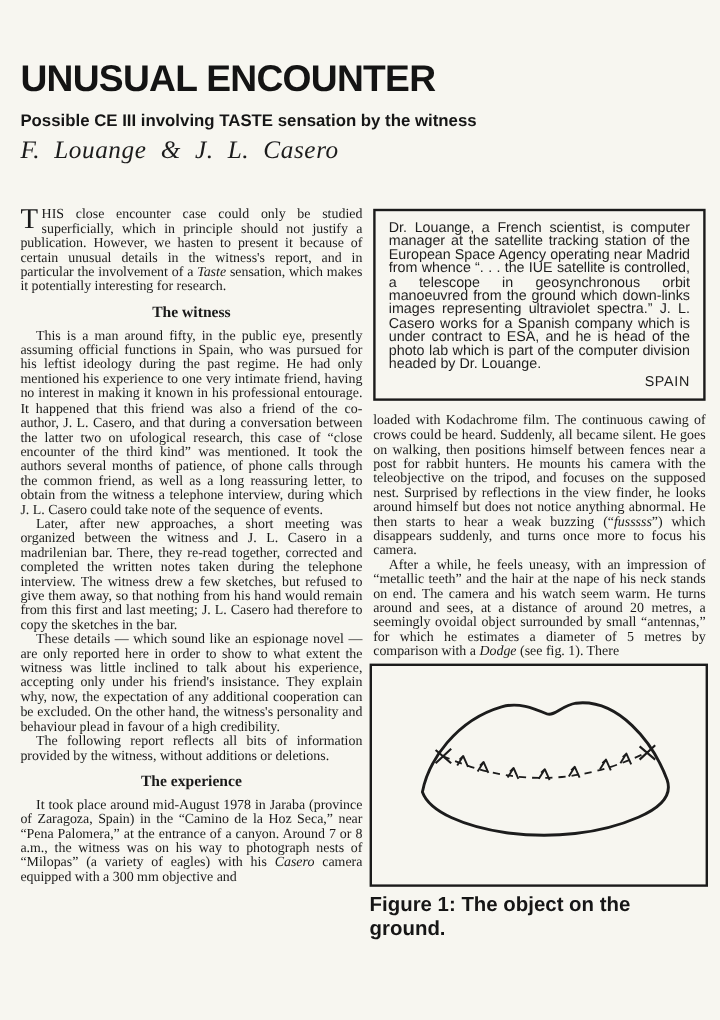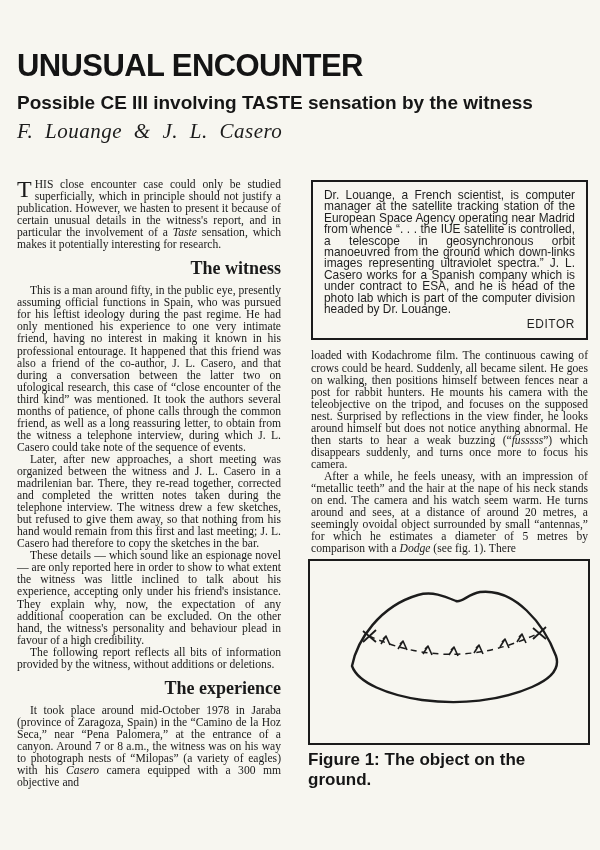--- a/index.html
+++ b/index.html
@@ -18,44 +18,44 @@
     font-weight:bold;
     font-size:31px;
     line-height:35px;
     letter-spacing:-0.6px;
     color:#141414;
     margin:0;
   }
   .subtitle {
     font-family:"Liberation Sans", sans-serif;
     font-weight:bold;
-    font-size:19px;
+    font-size:14px;
     margin:9px 0 0 0;
     color:#161616;
   }
   .authors {
     font-style:italic;
     font-size:21px;
     letter-spacing:0.5px;
     word-spacing:6px;
     margin-top:5px;
     color:#1c1c1c;
   }
 
   
   .columns { display:flex; gap:9px; margin-top:31px; }
   .col-left  { width:285px; padding-top:4px; }
-  .col-right { width:277px;margin-left:21px; }
+  .col-right { width:277px; }
 
   p { margin:0; text-align:justify; font-size:11.6px; line-height:12.05px; }
   p.indent { text-indent:13px; }
   i { font-style:italic; }
 
   h3.sec {
-    font-size:18px; font-weight:bold; text-align:right;
+    font-size:13px; font-weight:bold; text-align:center;
     margin:7px 0 6px 0;
   }
 
   .dropcap {
     float:left;
     font-size:24px;
     line-height:19px;
     padding:1px 3px 0 0;
   }
 
@@ -117,28 +117,28 @@
 
       <h3 class="sec">The witness</h3>
 
       <p class="indent">This is a man around fifty, in the public eye, presently assuming official functions in Spain, who was pursued for his leftist ideology during the past regime. He had only mentioned his experience to one very intimate friend, having no interest in making it known in his professional entourage. It happened that this friend was also a friend of the co-author, J. L. Casero, and that during a conversation between the latter two on ufological research, this case of “close encounter of the third kind” was mentioned. It took the authors several months of patience, of phone calls through the common friend, as well as a long reassuring letter, to obtain from the witness a telephone interview, during which J. L. Casero could take note of the sequence of events.</p>
       <p class="indent">Later, after new approaches, a short meeting was organized between the witness and J. L. Casero in a madrilenian bar. There, they re-read together, corrected and completed the written notes taken during the telephone interview. The witness drew a few sketches, but refused to give them away, so that nothing from his hand would remain from this first and last meeting; J. L. Casero had therefore to copy the sketches in the bar.</p>
       <p class="indent">These details — which sound like an espionage novel — are only reported here in order to show to what extent the witness was little inclined to talk about his experience, accepting only under his friend's insistance. They explain why, now, the expectation of any additional cooperation can be excluded. On the other hand, the witness's personality and behaviour plead in favour of a high credibility.</p>
       <p class="indent">The following report reflects all bits of information provided by the witness, without additions or deletions.</p>
 
       <h3 class="sec">The experience</h3>
 
-      <p class="indent"><span>It took place around mid-October 1978 in Jaraba (province of Zaragoza, Spain) in the “Camino de la Hoz Seca,” near “Pena Palomera,” at the entrance of a canyon. Around 7 or 8 a.m., the witness was on his way to photograph nests of “Milopas” (a variety of eagles) with his </span><i>Casero</i><span> camera equipped with a 300 mm objective and</span></p>
+      <p class="indent"><span>It took place around mid-August 1978 in Jaraba (province of Zaragoza, Spain) in the “Camino de la Hoz Seca,” near “Pena Palomera,” at the entrance of a canyon. Around 7 or 8 a.m., the witness was on his way to photograph nests of “Milopas” (a variety of eagles) with his </span><i>Casero</i><span> camera equipped with a 300 mm objective and</span></p>
     </div>
 
     <div class="col-right">
 
       <div class="editor-box">
         <p>Dr. Louange, a French scientist, is computer manager at the satellite tracking station of the European Space Agency operating near Madrid from whence “. . . the IUE satellite is controlled, a telescope in geosynchronous orbit manoeuvred from the ground which down-links images representing ultraviolet spectra.” J. L. Casero works for a Spanish company which is under contract to ESA, and he is head of the photo lab which is part of the computer division headed by Dr. Louange.</p>
-        <div class="editor-sig">EDITOR</div>
+        <div class="editor-sig">SPAIN</div>
       </div>
 
       <p><span>loaded with Kodachrome film. The continuous cawing of crows could be heard. Suddenly, all became silent. He goes on walking, then positions himself between fences near a post for rabbit hunters. He mounts his camera with the teleobjective on the tripod, and focuses on the supposed nest. Surprised by reflections in the view finder, he looks around himself but does not notice anything abnormal. He then starts to hear a weak buzzing (“</span><i>fusssss</i><span>”) which disappears suddenly, and turns once more to focus his camera.</span></p>
       <p class="indent"><span>After a while, he feels uneasy, with an impression of “metallic teeth” and the hair at the nape of his neck stands on end. The camera and his watch seem warm. He turns around and sees, at a distance of around 20 metres, a seemingly ovoidal object surrounded by small “antennas,” for which he estimates a diameter of 5 metres by comparison with a </span><i>Dodge</i><span> (see fig. 1). There</span></p>
 
       <figure>
         <div class="fig-box">
           <svg width="278" height="182" viewBox="0 0 278 182">
 
             <path class="ln" stroke-width="2.4" stroke-linejoin="round" d="M 42 105

